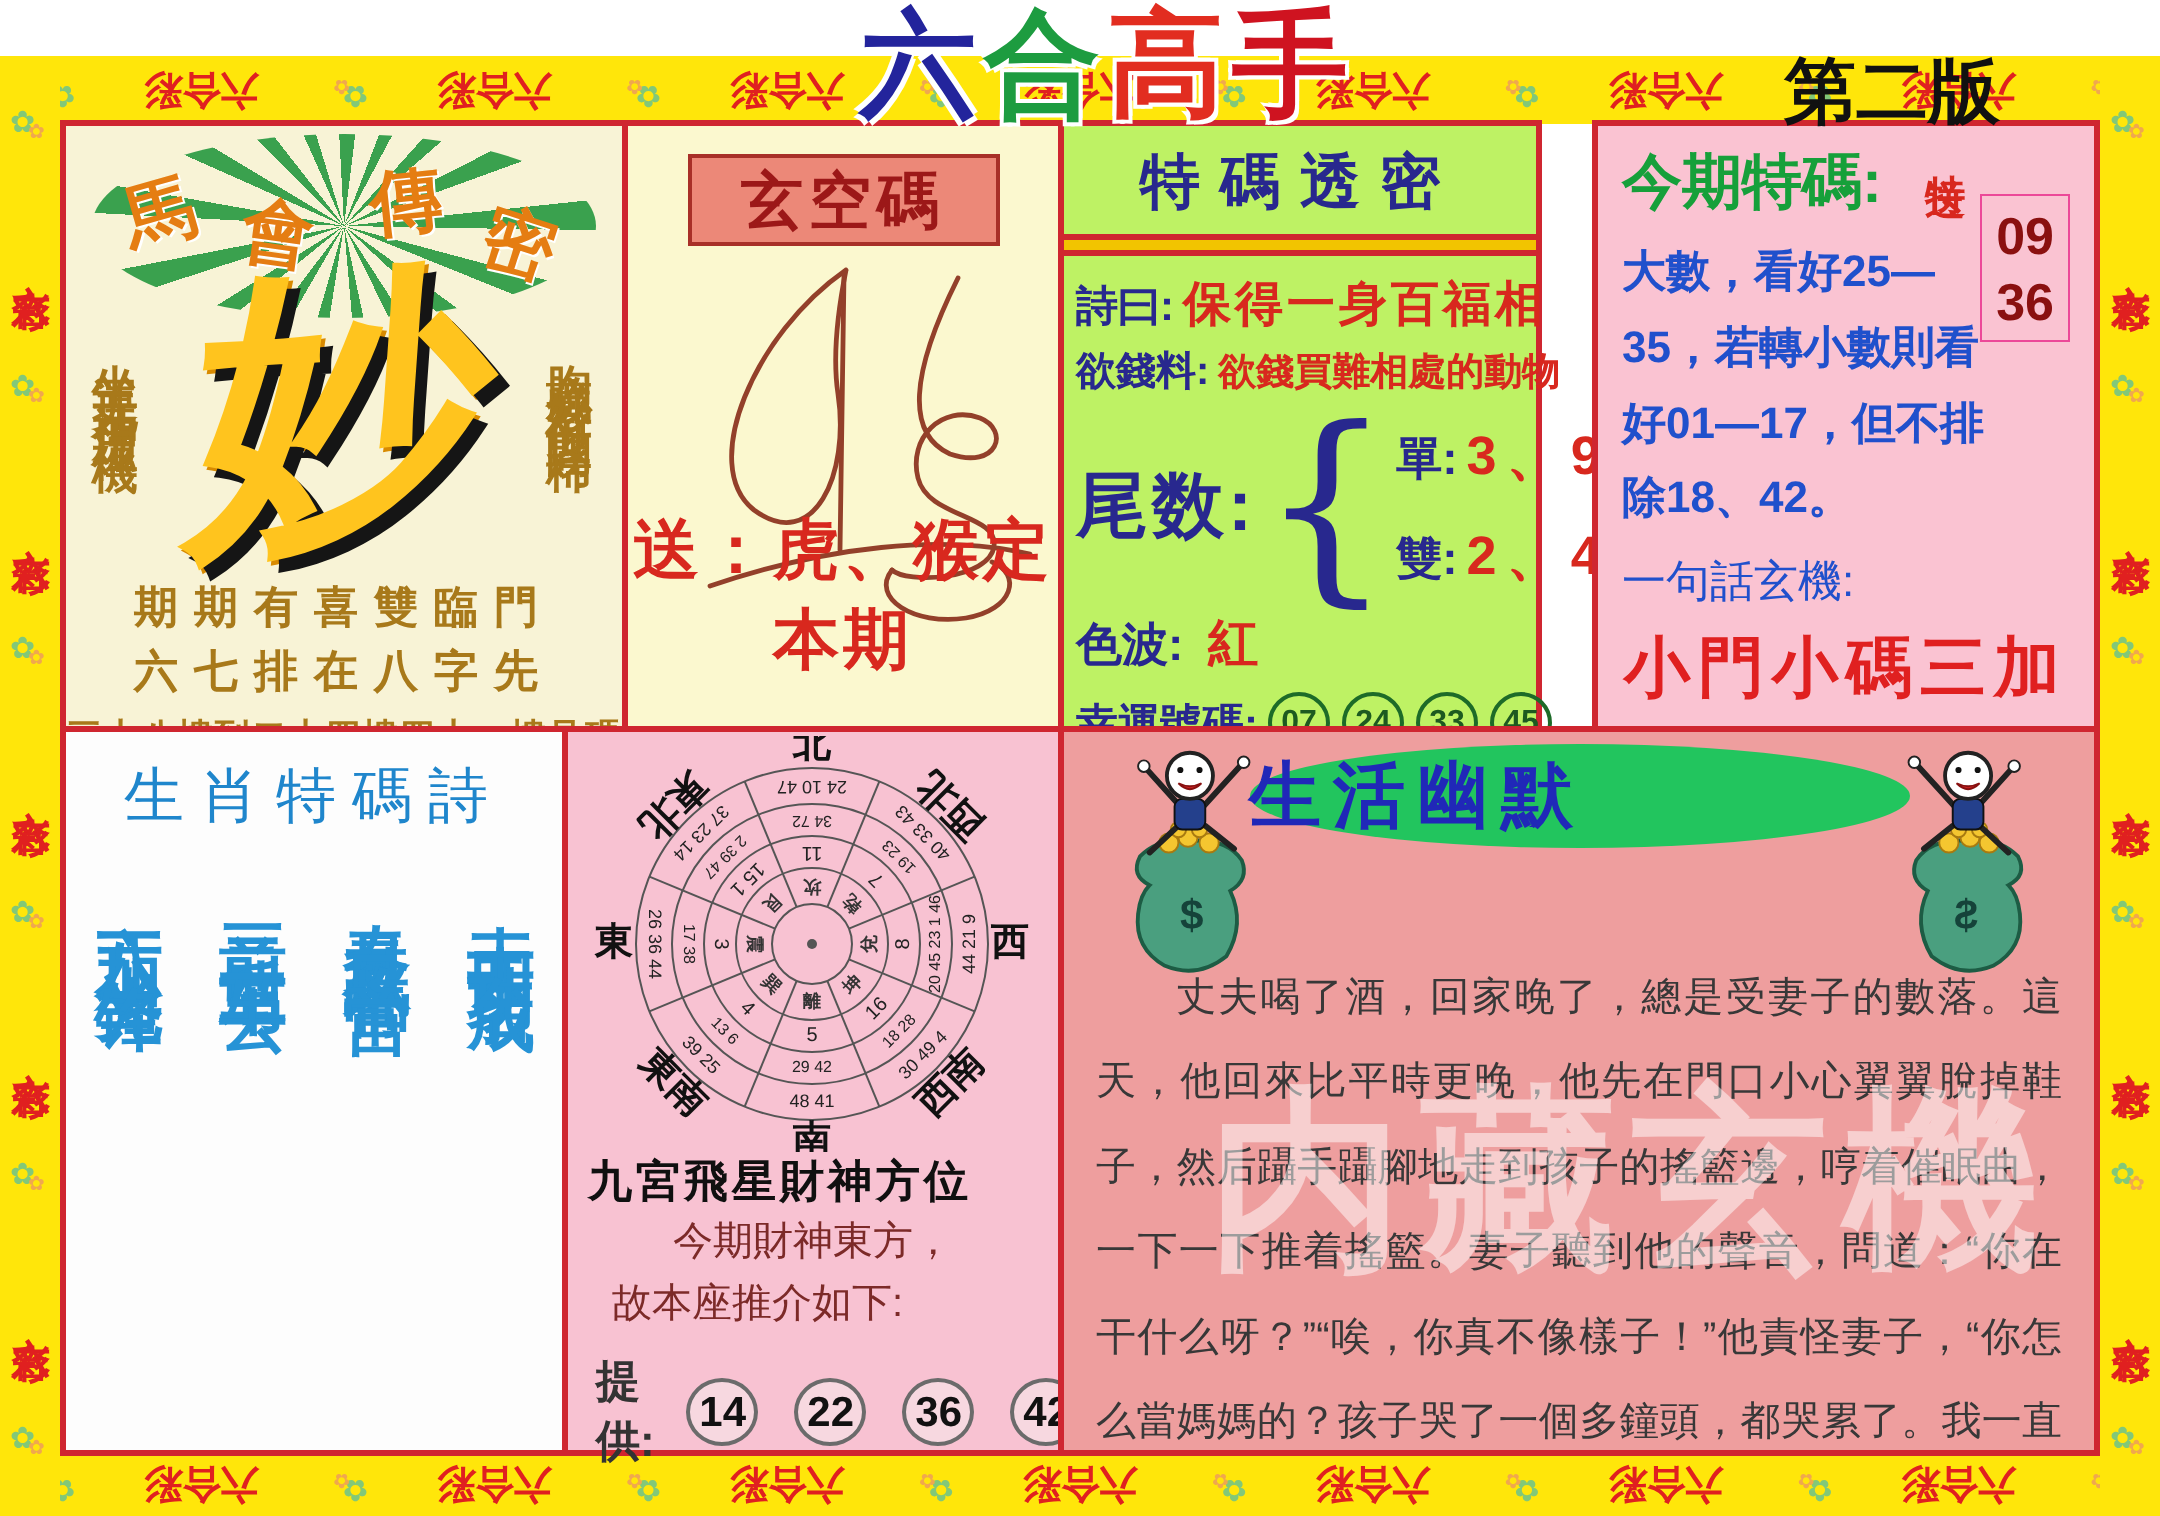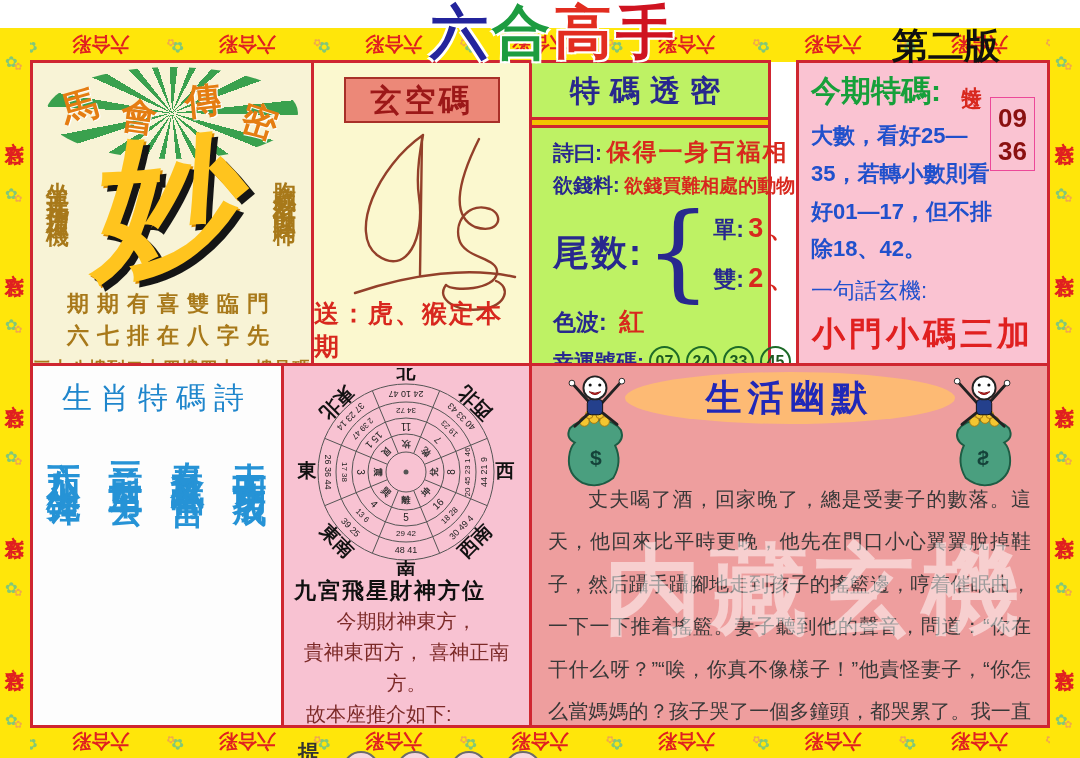--- a/index.html
+++ b/index.html
@@ -54,26 +54,26 @@
             text-shadow:6px 6px 0 #151515,2px 2px 0 #d88a00;line-height:1;}
   .poemA{position:absolute;width:100%;text-align:center;font-size:22px;font-weight:bold;color:#a8791a;letter-spacing:8px;}
   .poem1{top:226px;}
   .poem2{top:258px;}
   .a-bottom{position:absolute;width:100%;text-align:center;top:293px;font-size:17.5px;font-weight:bold;color:#a8791a;letter-spacing:1px;}
 
   
   .xk-title{margin:14px auto 0;width:156px;height:46px;background:#ec8878;border:2px solid #a83028;
             color:#9c1818;font-size:31px;font-weight:bold;text-align:center;line-height:44px;letter-spacing:3px;}
   .squiggle{display:block;margin:2px auto 0;}
-  .xk-footer{position:absolute;bottom:0;width:100%;text-align:left;font-size:25px;font-weight:bold;color:#d8281e;letter-spacing:2px;}
+  .xk-footer{position:absolute;bottom:20px;width:100%;text-align:center;font-size:33px;font-weight:bold;color:#d8281e;letter-spacing:2px;}
 
   
   .tm-title{margin-top:8px;text-align:center;font-size:30px;font-weight:bold;color:#28288e;letter-spacing:10px;}
   .tm-divider{height:11px;background:#f2c400;border-top:3px solid #cf2630;border-bottom:3px solid #cf2630;margin:5px 0 8px;}
-  .tm-row{padding-left:21px;white-space:nowrap;}
+  .tm-row{padding-left:6px;white-space:nowrap;}
   .lblue{color:#28288e;font-weight:bold;}
   .vred{color:#d8281e;font-weight:bold;}
   .tm-shiyue .lblue{font-size:21px;}
   .tm-shiyue .vred{font-size:24px;letter-spacing:2px;}
   .tm-yuqian{margin-top:4px;}
   .tm-yuqian .lblue{font-size:20px;}
   .tm-yuqian .vred{font-size:19px;}
   .tm-weishu{display:flex;align-items:center;margin-top:2px;height:104px;}
   .ws-label{font-size:36px;font-weight:bold;color:#28288e;letter-spacing:2px;}
   .ws-brace{font-size:104px;color:#28288e;font-family:"DejaVu Serif",serif;font-weight:normal;line-height:0.9;margin:0 2px;}
@@ -111,22 +111,22 @@
   .cp-line{font-size:20px;font-weight:normal;color:#7c2a28;line-height:1.55;}
   .cp-line1{text-align:center;}
   .cp-line2{text-align:center;}
   .cp-line3{padding-left:22px;}
   .cp-tigong{display:flex;align-items:center;gap:16px;padding-left:14px;margin-top:8px;}
   .cp-tigong-label{font-size:22px;font-weight:bold;color:#333;}
   .prov-circle{display:inline-block;width:36px;height:34px;border:2px solid #6b6b6b;border-radius:50%;
                background:#f7d8e0;color:#111;font-size:21px;font-weight:bold;line-height:31px;text-align:center;flex:none;}
 
   
-  .humor-oval{position:absolute;left:50%;top:6px;transform:translateX(-50%);width:330px;height:52px;background:#fdba74;
-              border-radius:50%;text-align:center;line-height:52px;font-size:36px;font-weight:bold;color:#2028b8;letter-spacing:6px;z-index:2;}
+  .humor-oval{position:absolute;left:50%;top:6px;transform:translateX(-50%);width:330px;height:52px;background:#22c55e;
+              border-radius:50%;line-height:52px;font-size:36px;font-weight:bold;color:#2028b8;letter-spacing:6px;z-index:2;}
   .humor-sub{position:absolute;left:50%;top:62px;transform:translateX(-50%);background:#e31b1b;color:#fff;
              font-size:25px;font-weight:bold;letter-spacing:16px;padding:7px 24px 7px 38px;z-index:2;}
   .story{position:absolute;left:16px;right:16px;top:112px;font-size:20px;color:#383838;line-height:2.12;
          text-align:justify;text-indent:2em;z-index:1;}
   .watermark{position:absolute;left:72px;top:160px;font-size:98px;font-weight:bold;color:rgba(255,255,255,0.5);
              letter-spacing:8px;white-space:nowrap;z-index:3;pointer-events:none;}
   .jumper{position:absolute;top:4px;width:96px;height:126px;z-index:2;}
   .jumper-left{left:14px;}
   .jumper-right{right:14px;transform:scaleX(-1);}
 </style>
@@ -426,21 +426,20 @@
         <text x="23" y="104.00000000000001" text-anchor="middle" dominant-baseline="middle" font-size="19" font-weight="bold" fill="#111">東</text>
         <line x1="114.34633135269821" y1="85.52240934977426" x2="88.32385795187213" y2="22.698601139006755" stroke="#555" stroke-width="1"></line>
         <text x="66.13856428626273" y="48.138564286262756" text-anchor="middle" dominant-baseline="middle" font-size="9" fill="#222" transform="rotate(495 66.13856428626273 48.138564286262756)">37 23 14</text>
         <text x="78.15937956643404" y="60.15937956643406" text-anchor="middle" dominant-baseline="middle" font-size="8" fill="#222" transform="rotate(495 78.15937956643404 60.15937956643406)">2 39 47</text>
         <text x="89.4730880654188" y="71.47308806541882" text-anchor="middle" dominant-baseline="middle" font-size="10" fill="#222" transform="rotate(495 89.4730880654188 71.47308806541882)">15 1</text>
         <text x="101.49390334559011" y="83.49390334559013" text-anchor="middle" dominant-baseline="middle" font-size="9" fill="#333" font-weight="bold" transform="rotate(495 101.49390334559011 83.49390334559013)">艮</text>
         <text x="51.996428662531784" y="33.99642866253181" text-anchor="middle" dominant-baseline="middle" font-size="19" font-weight="bold" fill="#111" transform="rotate(495 51.996428662531784 33.99642866253181)">東北</text>
       </svg>
     <div class="cp-caption">九宮飛星財神方位</div>
     <div class="cp-line cp-line1">今期財神東方，</div>
-    <div class="cp-line cp-line2">貴神東西方， 喜神正南方。</div>
     <div class="cp-line cp-line3">故本座推介如下:</div>
     <div class="cp-tigong">
       <span class="cp-tigong-label">提供:</span>
       <span style="display:flex;gap:18px;">
           <span class="prov-circle">14</span>
           <span class="prov-circle">22</span>
           <span class="prov-circle">36</span>
           <span class="prov-circle">42</span>
         </span>
     </div>

